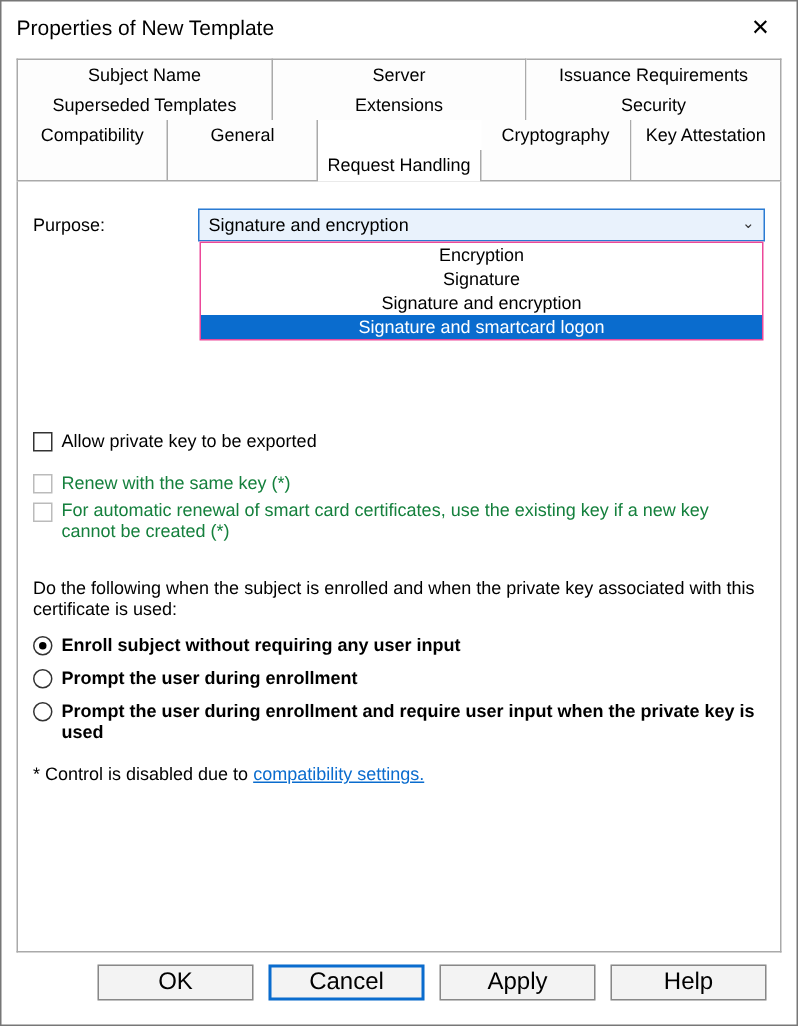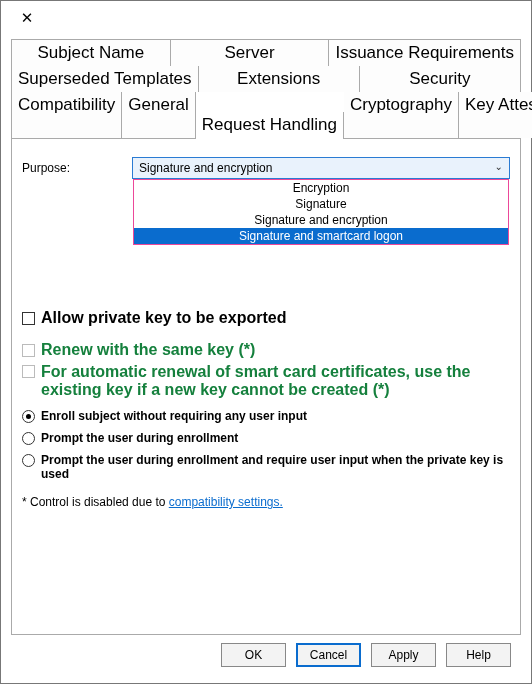--- a/index.html
+++ b/index.html
@@ -51,21 +51,21 @@
   .tabrow {
     display: flex;
   }
   .tab {
     flex: 1;
     text-align: center;
     padding: 3px 6px;
     border: 1px solid #aaa;
     border-bottom: none;
     background: #fdfdfd;
-    font-size: 17px;
+    font-size: 12px;
     white-space: nowrap;
     color: #000;
   }
   .tabrow .tab + .tab { border-left: none; }
   .tabrow + .tabrow .tab { border-top: none; }
   .tab.active {
     background: #fff;
     position: relative;
     margin-top: 20px;
   }
@@ -125,22 +125,21 @@
   }
   .below-combo {
     margin-left: 118px;
     margin-top: 2px;
   }
   .chkline {
     display: flex;
     align-items: center;
     gap: 6px;
     margin: 4px 0;
-    font-size: 16px;
-    font-weight: bold;
+    font-size: 12px;
   }
   .chkbox {
     width: 13px; height: 13px;
     border: 1px solid #333;
     background: #fff;
     flex: 0 0 13px;
   }
   .chkbox.disabled { border-color: #bbb; }
   .disabled-text { color: #15803d; }
   .section2 { margin-top: 108px; }
@@ -170,38 +169,39 @@
   }
   .footnote { margin-top: 14px; font-size: 12px; }
   .linklike { color: #0a6cce; text-decoration: underline; cursor: pointer; }
   .btnbar {
     display: flex;
     justify-content: flex-end;
     gap: 10px;
     padding: 8px 10px;
   }
   .btn {
-    width: 65px;
+    width: 104px;
     height: 24px;
     border: 1px solid #888;
     background: #f3f3f3;
     text-align: center;
     line-height: 22px;
-    font-size: 12px;
+    font-size: 16px;
   }
   .btn.default {
     border: 1px solid #0a6cce;
     box-shadow: inset 0 0 0 1px #0a6cce;
   }
 </style>
 </head>
 <body>
 
 <div class="window">
   <div class="titlebar">
+    <span class="title">Properties of New Template</span>
     <span class="close">✕</span>
   </div>
 
   <div class="content">
     <div class="tabs">
       <div class="tabrow">
         <div class="tab">Subject Name</div>
         <div class="tab">Server</div>
         <div class="tab">Issuance Requirements</div>
       </div>
@@ -248,20 +248,21 @@
         </div>
         <div class="chkline" style="margin-top:14px;">
           <span class="chkbox disabled"></span>
           <span class="disabled-text">Renew with the same key (*)</span>
         </div>
         <div class="chkline" style="align-items:flex-start;">
           <span class="chkbox disabled" style="margin-top:2px;"></span>
           <span class="disabled-text">For automatic renewal of smart card certificates, use the existing key if a new key cannot be created (*)</span>
         </div>
 
+        <div style="margin-top:24px;">Do the following when the subject is enrolled and when the private key associated with this certificate is used:</div>
 
         <div class="radio-group">
           <div class="radline">
             <span class="radio checked"></span>
             <span>Enroll subject without requiring any user input</span>
           </div>
           <div class="radline">
             <span class="radio"></span>
             <span>Prompt the user during enrollment</span>
           </div>

